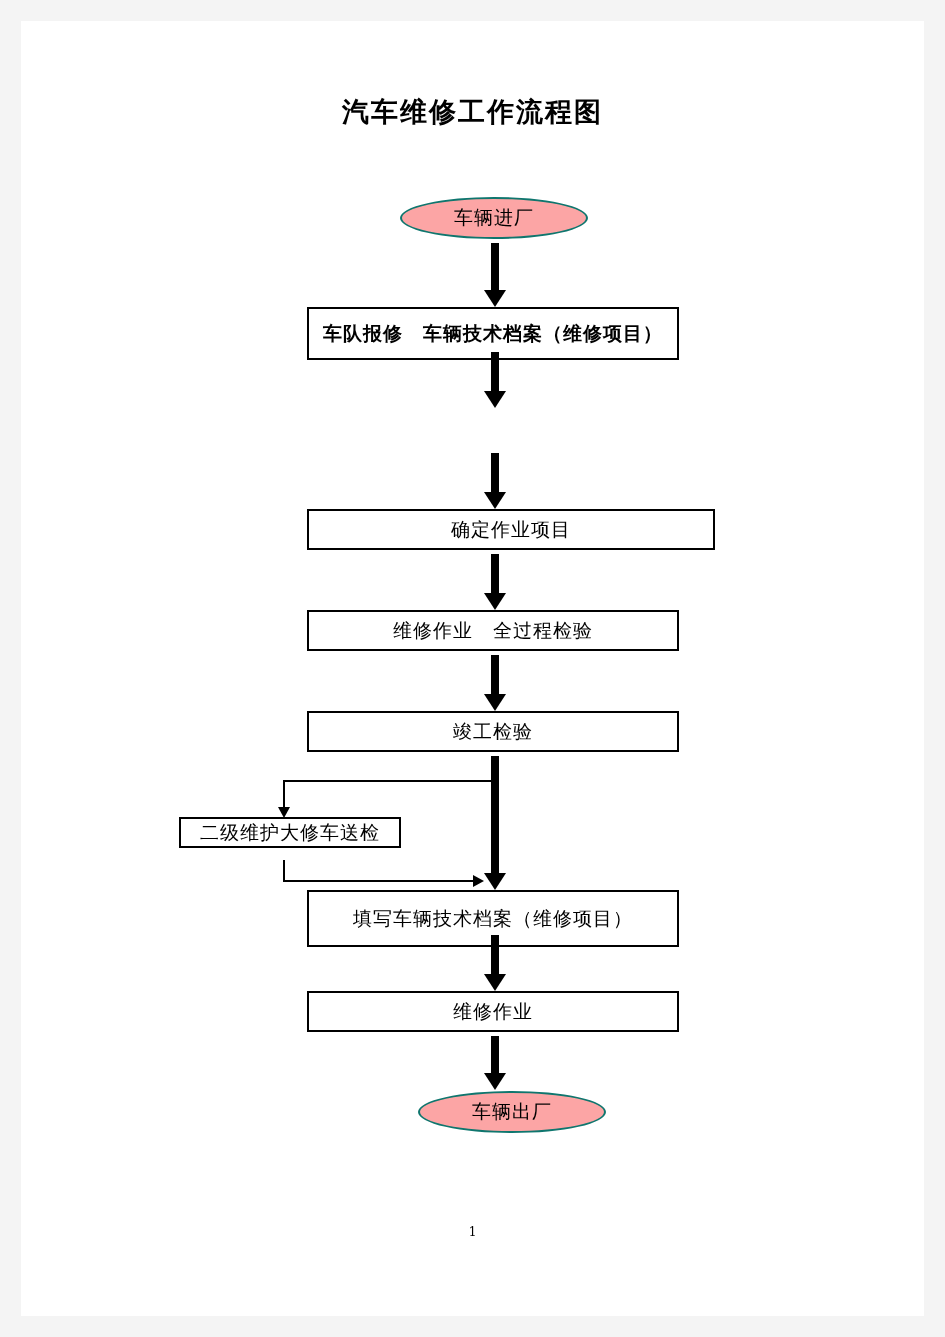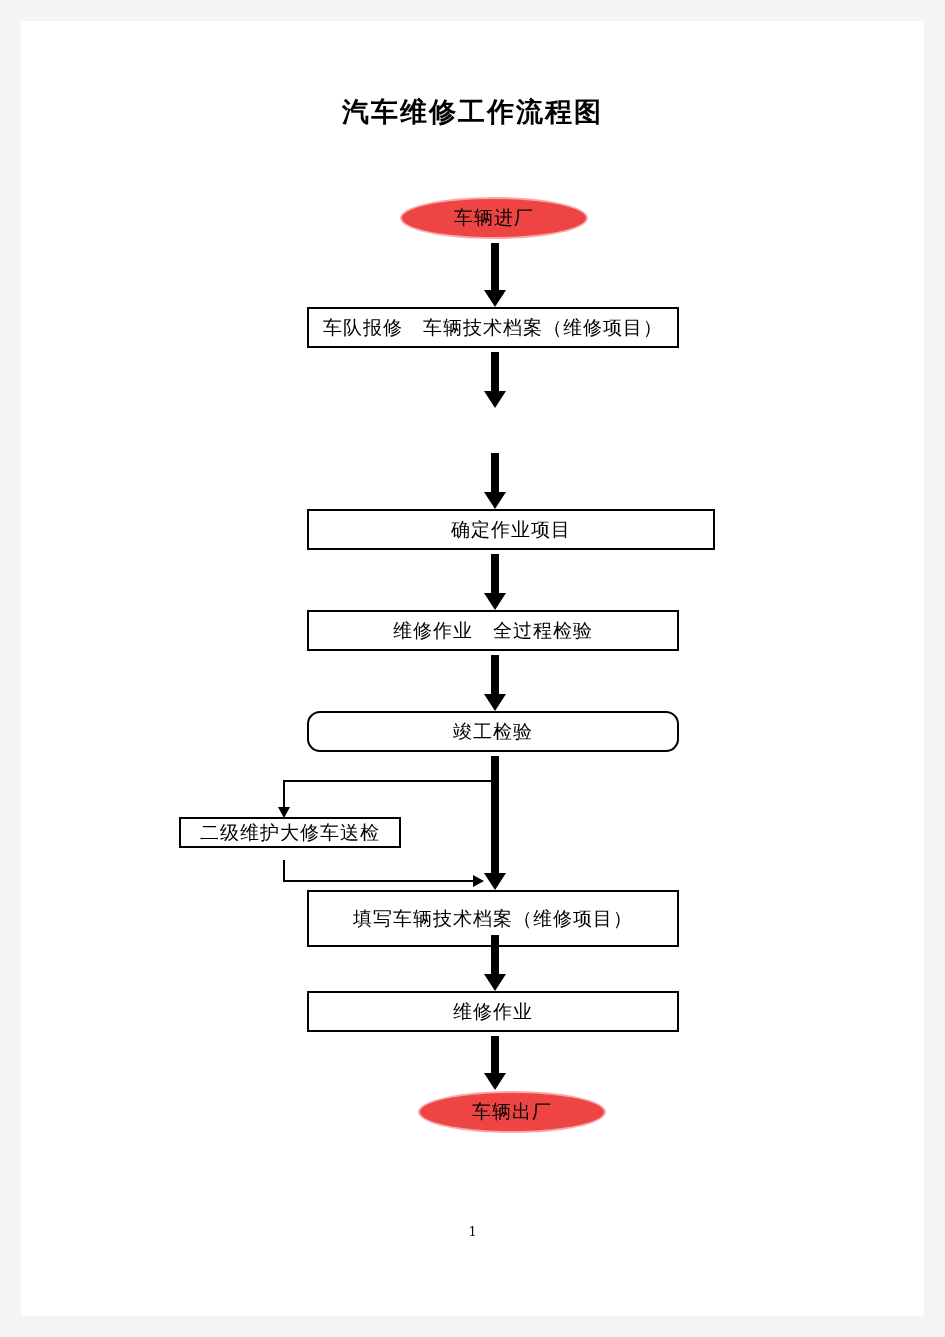--- a/index.html
+++ b/index.html
@@ -48,23 +48,23 @@
     font-size: 19px;
     color: #000000;
     white-space: pre;
     letter-spacing: 1px;
   }
   .box {
     border: 2px solid #000000;
     background: #ffffff;
   }
   .oval {
-    border: 2px solid #fca5a5;
+    border: 2px solid #0f766e;
     border-radius: 50%;
-    background: #ef4444;
+    background: #fca5a5;
   }
 
   
   .arrow {
     position: absolute;
     width: 22px;
   }
   .arrow .shaft {
     position: absolute;
     left: 7px;
@@ -131,21 +131,21 @@
 
   <div class="node oval" style="left:379px; top:176px; width:188px; height:42px;">
     <span>车辆进厂</span>
   </div>
 
   <div class="arrow" style="left:463px; top:222px; height:64px;">
     <div class="shaft" style="height:47px;"></div>
     <div class="head" style="top:47px;"></div>
   </div>
 
-  <div class="node box" style="left:286px; top:286px; width:372px; height:41px;">
+  <div class="node box" style="left:286px; top:286px; width:372px; height:53px;font-weight:bold;">
     <span>车队报修　车辆技术档案（维修项目）</span>
   </div>
 
   <div class="arrow" style="left:463px; top:331px; height:56px;">
     <div class="shaft" style="height:39px;"></div>
     <div class="head" style="top:39px;"></div>
   </div>
 
 
   <div class="arrow" style="left:463px; top:432px; height:56px;">
@@ -164,21 +164,21 @@
 
   <div class="node box" style="left:286px; top:589px; width:372px; height:41px;">
     <span>维修作业　全过程检验</span>
   </div>
 
   <div class="arrow" style="left:463px; top:634px; height:56px;">
     <div class="shaft" style="height:39px;"></div>
     <div class="head" style="top:39px;"></div>
   </div>
 
-  <div class="node box" style="left:286px; top:690px; width:372px; height:41px;border-radius:13px;">
+  <div class="node box" style="left:286px; top:690px; width:372px; height:41px;">
     <span>竣工检验</span>
   </div>
 
   <div class="arrow" style="left:463px; top:735px; height:134px;">
     <div class="shaft" style="height:117px;"></div>
     <div class="head" style="top:117px;"></div>
   </div>
 
   <div class="hline" style="left:262px; top:759px; width:208px;"></div>
   <div class="vline" style="left:262px; top:759px; height:28px;"></div>

